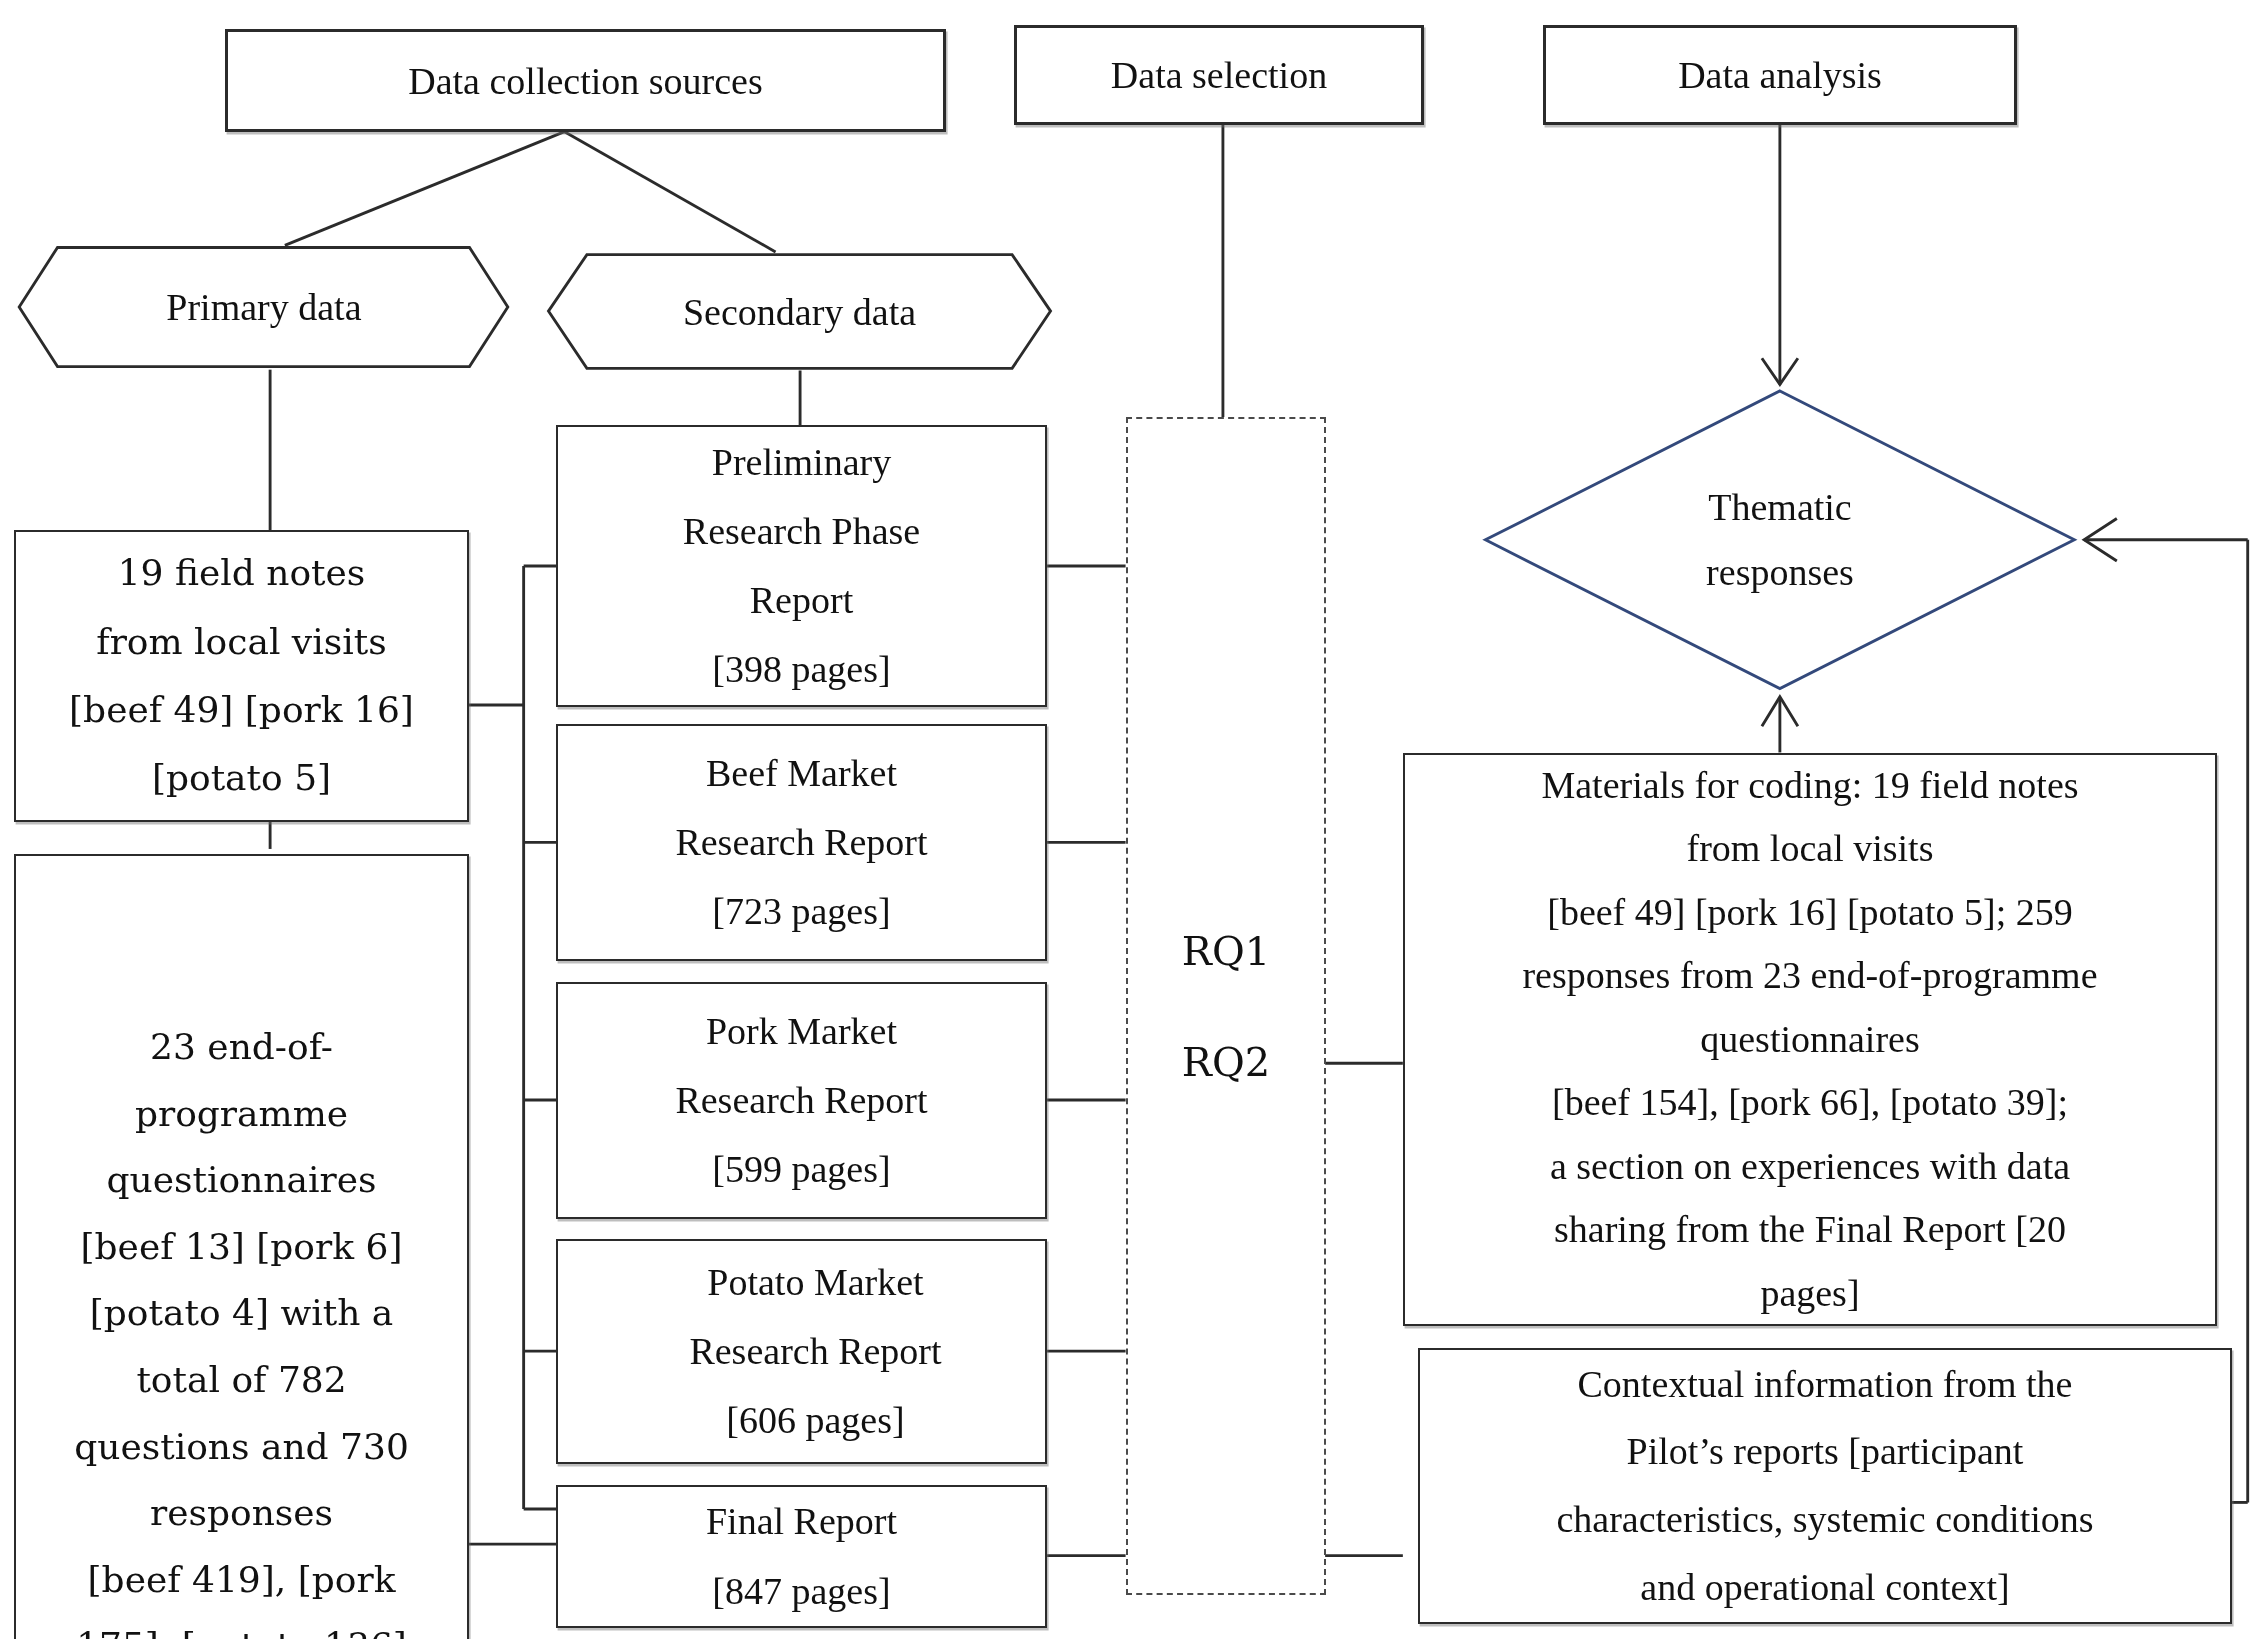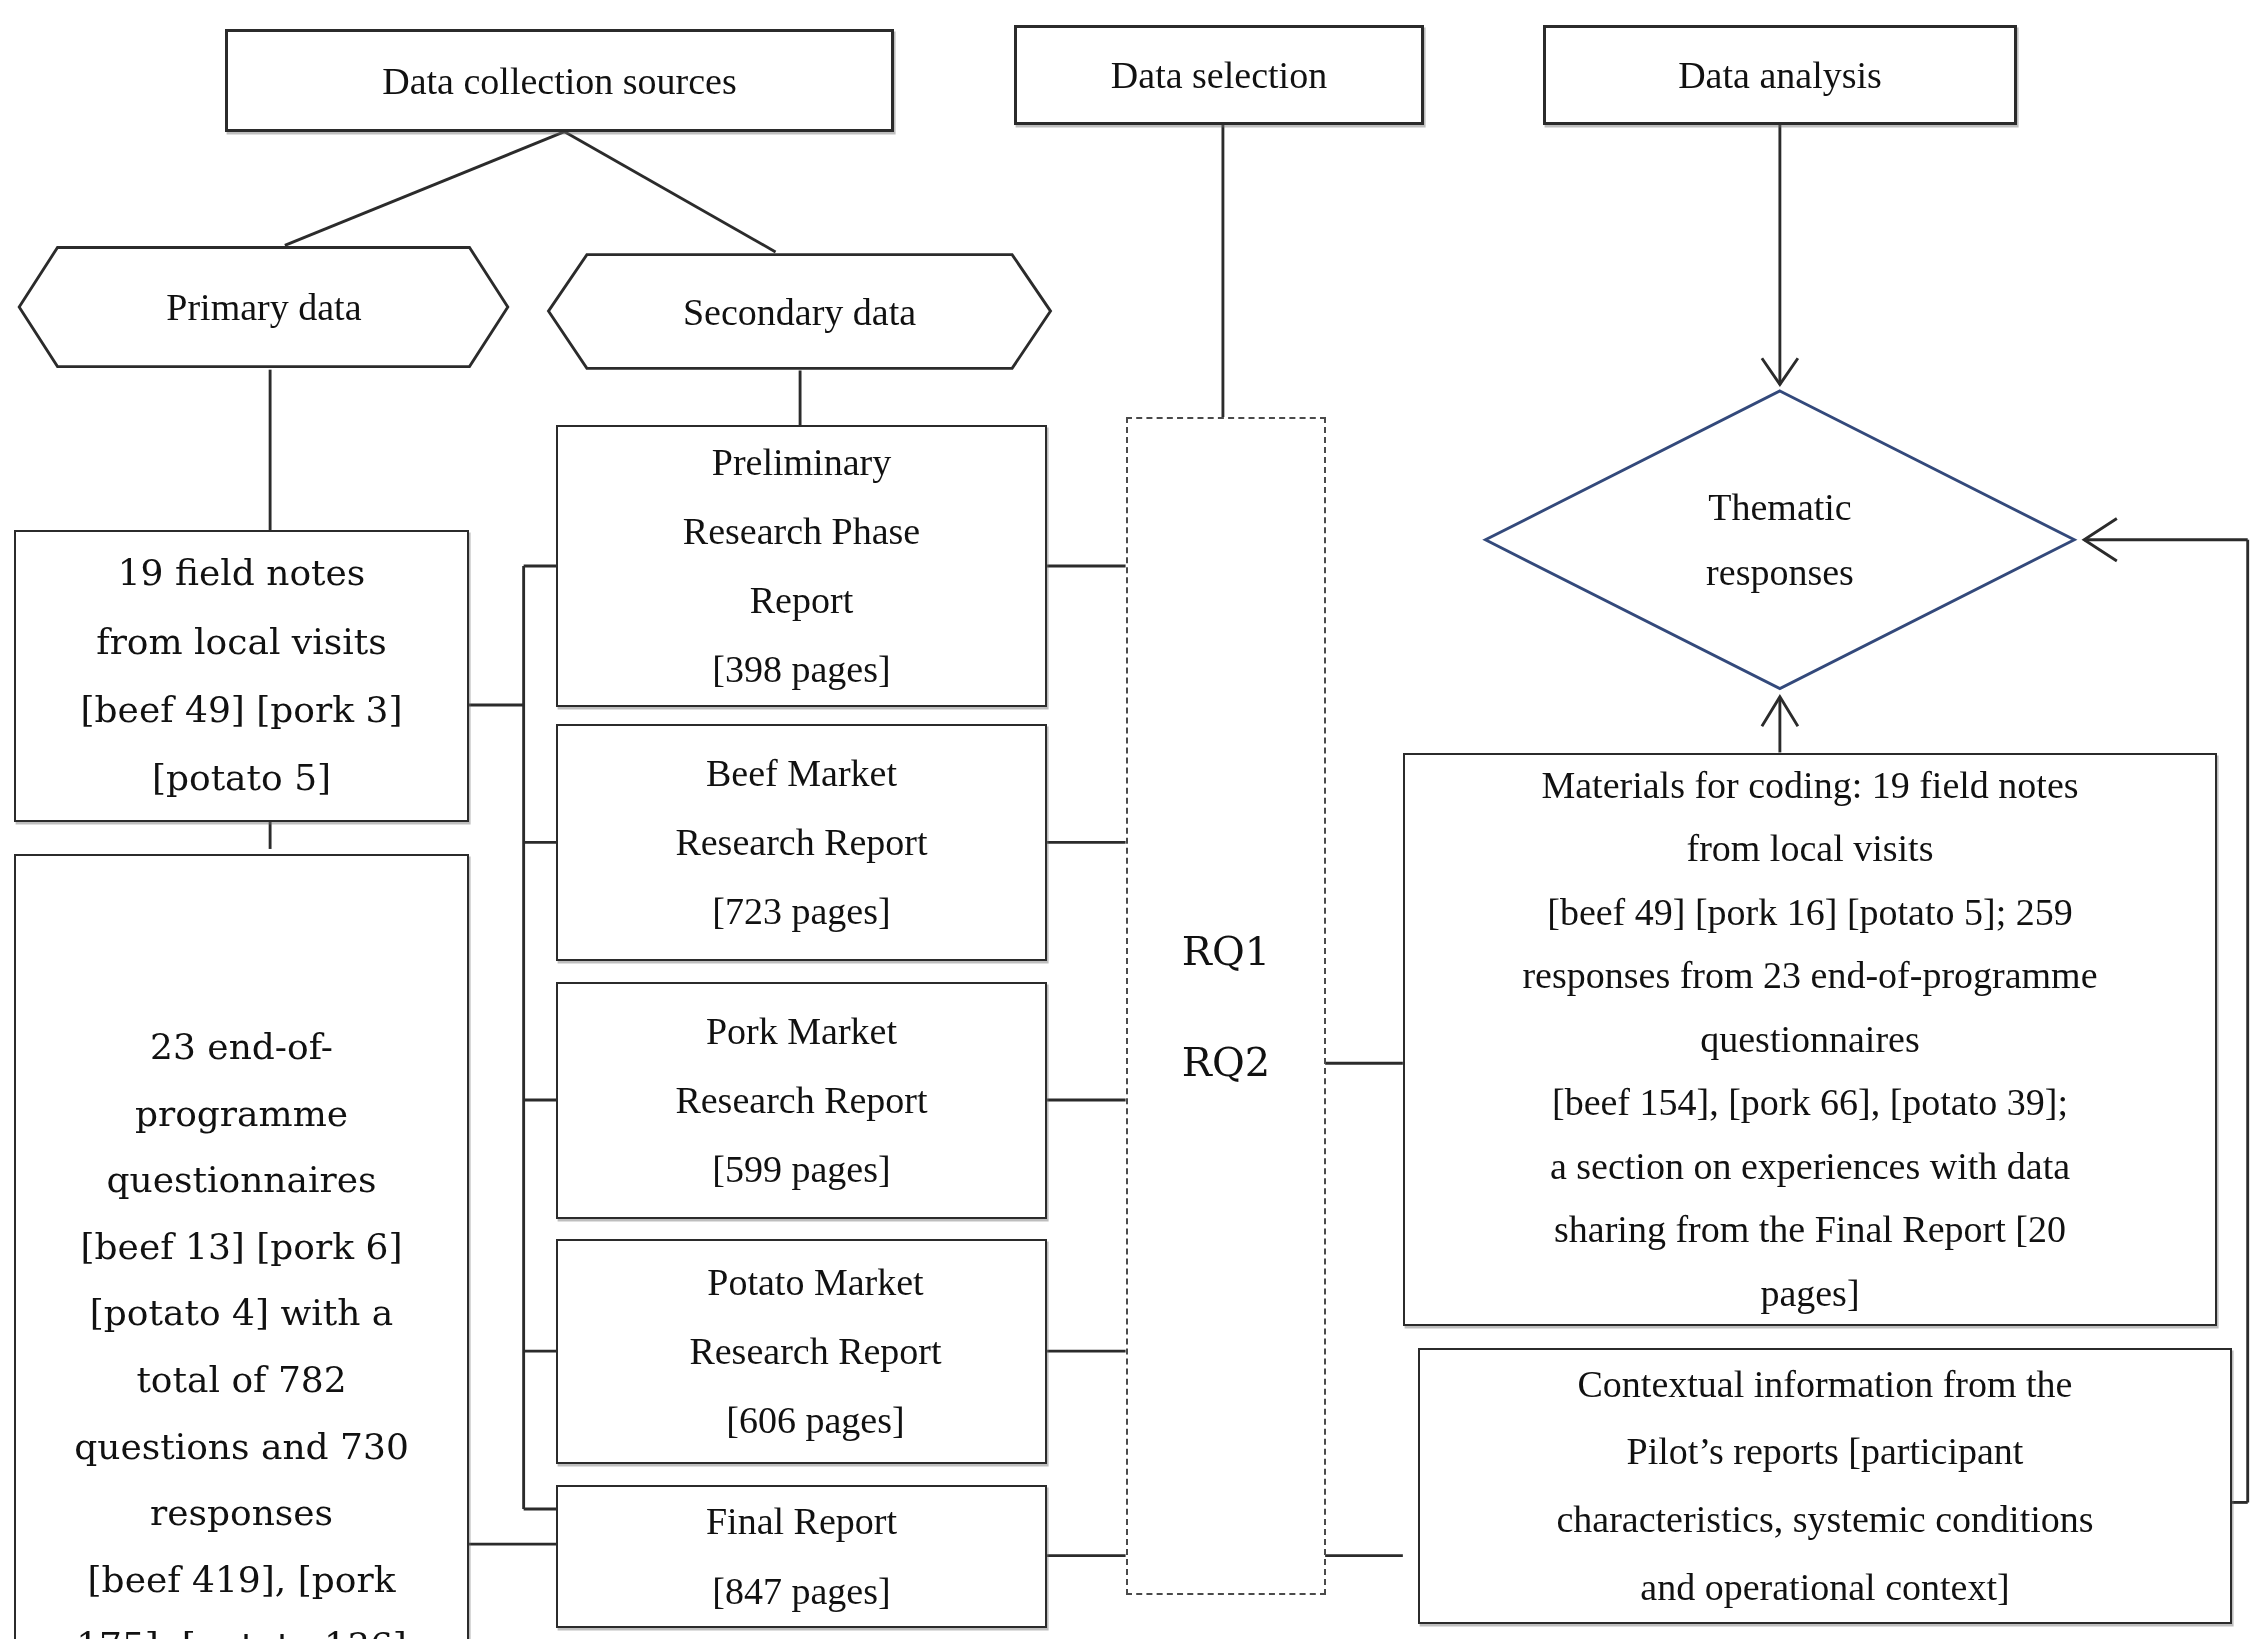--- a/index.html
+++ b/index.html
@@ -124,40 +124,40 @@
         <path d="M2710,1837 L2748,1837"></path>
         <path d="M2748,1837 L2748,660"></path>
         <path d="M2748,660 L2548,660"></path>
         <path d="M2588,634 L2548,660 L2588,686"></path>
       </g>
     </g>
 
     <polygon points="2176,478 2536,660 2176,842 1816,660" fill="#ffffff" stroke-width="3.5" stroke="#33497b"></polygon>
   </svg>
 
-  <div class="box header" style="left:225px; top:29px; width:669px; height:103px;">Data collection sources</div>
+  <div class="box header" style="left:225px; top:29px; width:721px; height:103px;">Data collection sources</div>
   <div class="box header" style="left:1014px; top:24.5px; width:410px; height:100px;">Data selection</div>
   <div class="box header" style="left:1543px; top:24.5px; width:474px; height:100px;">Data analysis</div>
 
   <div class="hexwrap" style="left:16.4px; top:245px; width:495px; height:124px;">
     <svg width="495" height="124" viewBox="0 0 605 152">
       <polygon points="3,76 50,3 555,3 602,76 555,149 50,149" fill="#ffffff" stroke="#2b2b2b" stroke-width="3.5"></polygon>
     </svg>
     <div class="hexlabel">Primary data</div>
   </div>
   <div class="hexwrap" style="left:546px; top:252px; width:507px; height:119px;">
     <svg width="507" height="119" viewBox="0 0 620 145">
       <polygon points="3,72 50,3 570,3 617,72 570,142 50,142" fill="#ffffff" stroke="#2b2b2b" stroke-width="3.5"></polygon>
     </svg>
     <div class="hexlabel">Secondary data</div>
   </div>
 
   <div class="box notes serif2" style="left:14px; top:530px; width:455px; height:292px;">19 field notes
 from local visits
-[beef 49] [pork 3]
+[beef 49] [pork 16]
 [potato 5]</div>
   <div class="box quest serif2" style="left:14px; top:854px; width:455px; height:986px;">23 end-of-
 programme
 questionnaires
 [beef 13] [pork 6]
 [potato 4] with a
 total of 782
 questions and 730
 responses
 [beef 419], [pork

